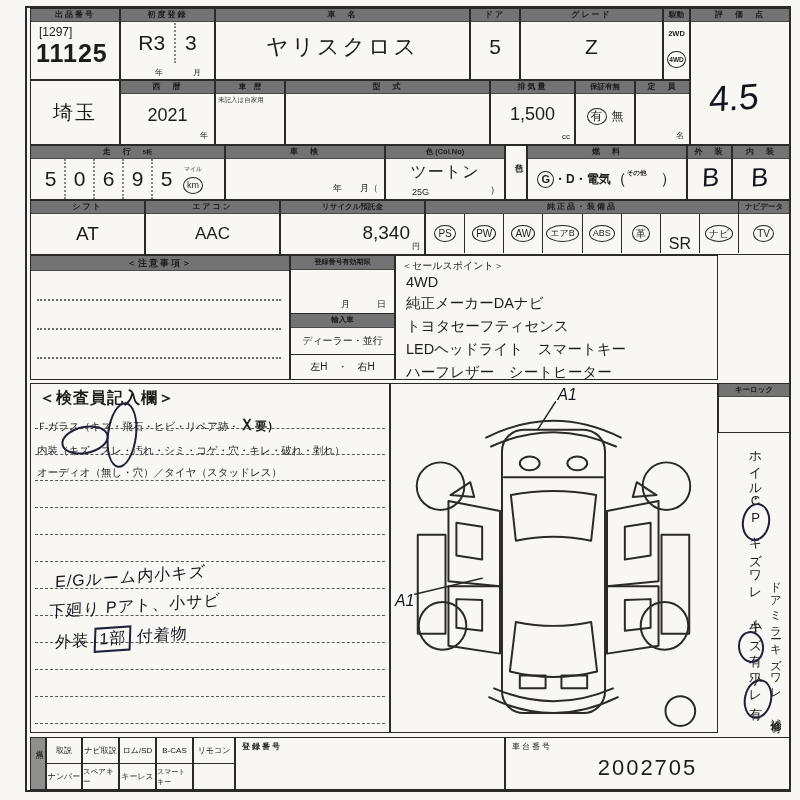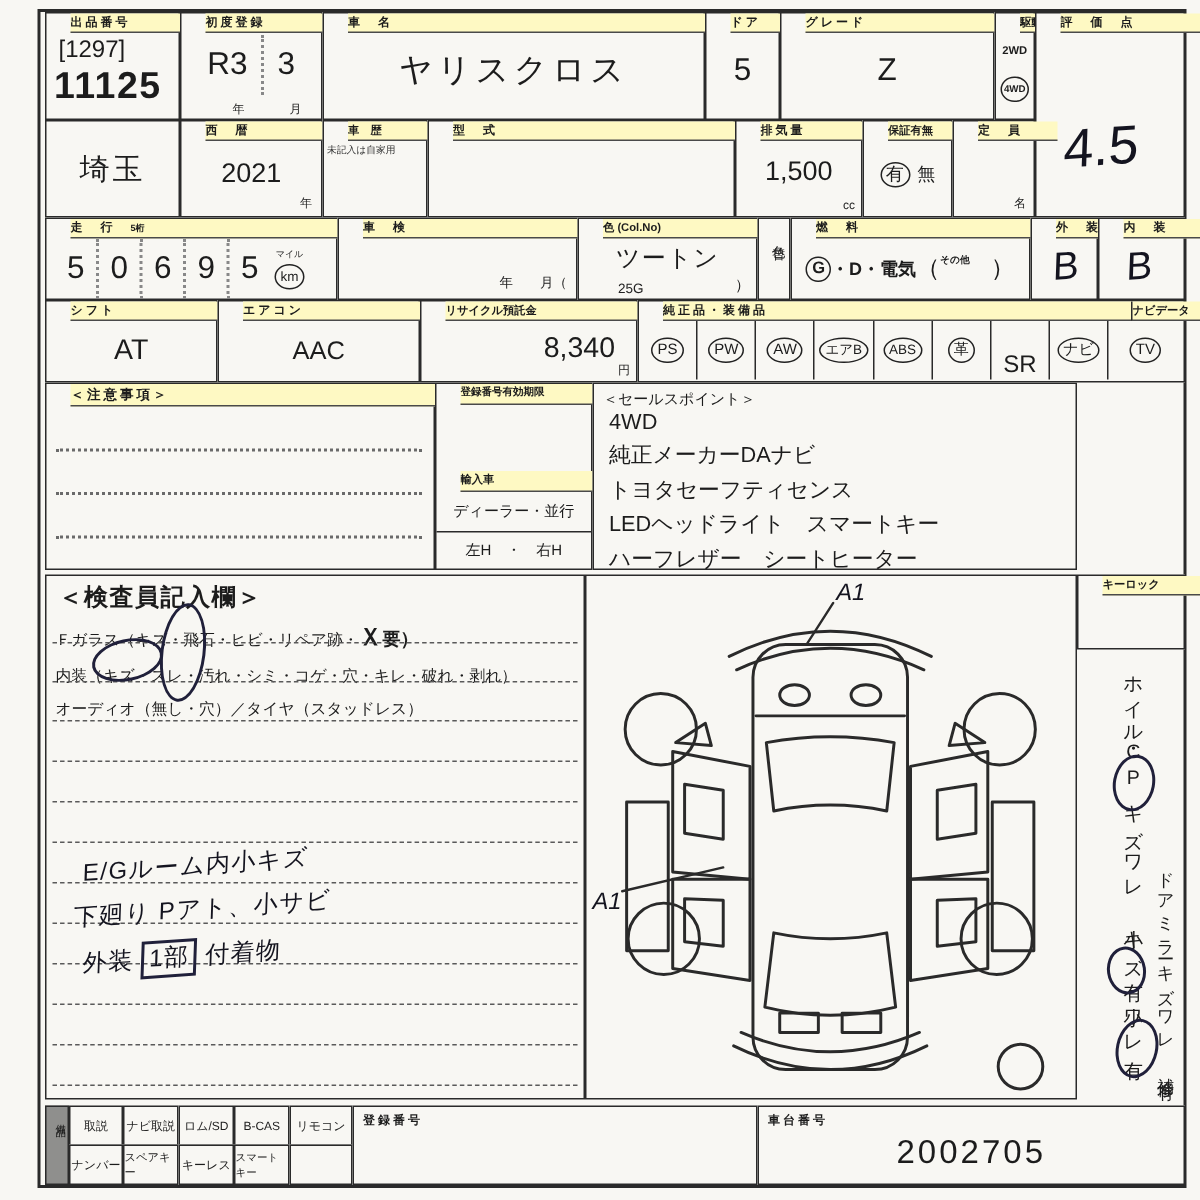--- a/index.html
+++ b/index.html
@@ -1,19 +1,19 @@
 <!DOCTYPE html>
 <html><head>
 <meta charset="utf-8">
 <style>
   html,body{margin:0;padding:0;background:#e9e8e4;font-family:"Liberation Sans","DejaVu Sans",sans-serif;color:#1c1c1c;}
   #page{position:relative;width:800px;height:800px;background:#f8f7f3;overflow:hidden;}
   .cell{position:absolute;border:1.5px solid #2a2a2a;box-sizing:border-box;background:#f8f7f3;}
   .noborder{border:none;background:transparent;}
-  .hd{width:100%;height:13px;background:#fef9c3;border-bottom:1px solid #4a4a4a;font-size:8px;font-weight:bold;letter-spacing:2px;text-align:left;line-height:12px;overflow:hidden;white-space:nowrap;box-sizing:border-box;margin-left:16px;}
+  .hd{width:100%;height:13px;background:#737373;border-bottom:1px solid #4a4a4a;font-size:8px;font-weight:bold;letter-spacing:2px;text-align:center;line-height:12px;overflow:hidden;white-space:nowrap;box-sizing:border-box;}
   .hd.tight{letter-spacing:0;font-size:7.5px;}
   .val{display:flex;align-items:center;justify-content:center;}
   .hand{color:#14141f;transform:rotate(-4deg) skewX(-6deg);}
   .vert{writing-mode:vertical-rl;text-orientation:upright;position:absolute;letter-spacing:2px;}
   .dot{position:absolute;border-bottom:2px dotted #6a6a6a;}
   .dash{position:absolute;border-bottom:1.5px dashed #5a5a5a;}
   .circ{display:inline-block;border:1.5px solid #222;border-radius:50%;padding:1px 3px;line-height:13px;}
   .oval{position:absolute;border:2px solid #20203a;border-radius:50%;background:transparent;}
   .digit{width:27px;text-align:center;font-size:21px;border-right:2px dotted #888;line-height:40px;}
   .digit.last{border-right:none;}
@@ -22,21 +22,21 @@
 </style>
 </head>
 <body>
 
 <div id="page">
 
   <div class="cell" style="left:25px;top:6px;width:766px;height:786px;border-width:2px;background:transparent;"></div>
 
   <div class="cell" style="left:30px;top:8px;width:90px;height:72px;">
     <div class="hd">出品番号</div>
-    <div style="padding:3px 8px 0;font-size:16px;">[1297]</div>
+    <div style="padding:3px 8px 0;font-size:12px;">[1297]</div>
     <div style="padding:0 5px;font-size:25px;font-weight:bold;letter-spacing:1px;">11125</div>
   </div>
 
   <div class="cell" style="left:120px;top:8px;width:95px;height:72px;">
     <div class="hd">初度登録</div>
     <div style="display:flex;align-items:center;justify-content:center;height:42px;font-size:21px;">
       <span>R3</span>
       <span style="border-left:2px dotted #888;height:40px;margin:0 9px;"></span>
       <span>3</span>
     </div>
@@ -214,20 +214,23 @@
 
   <div class="cell" style="left:30px;top:255px;width:260px;height:125px;">
     <div class="hd" style="height:15px;line-height:14px;font-size:9px;">＜注意事項＞</div>
     <div class="dot" style="left:6px;top:43px;width:244px;"></div>
     <div class="dot" style="left:6px;top:72px;width:244px;"></div>
     <div class="dot" style="left:6px;top:101px;width:244px;"></div>
   </div>
 
   <div class="cell" style="left:290px;top:255px;width:105px;height:125px;">
     <div class="hd tight" style="height:14px;font-size:7px;">登録番号有効期限</div>
+    <div style="position:absolute;left:0;top:14px;width:100%;height:44px;border-bottom:1.5px solid #2a2a2a;box-sizing:border-box;">
+      <span class="tinylbl" style="right:8px;bottom:2px;font-size:9px;">月　　　日</span>
+    </div>
     <div class="hd tight" style="position:absolute;top:58px;height:14px;">輸入車</div>
     <div class="val" style="position:absolute;top:72px;width:100%;height:27px;border-bottom:1.5px solid #2a2a2a;box-sizing:border-box;font-size:10px;">ディーラー・並行</div>
     <div class="val" style="position:absolute;top:99px;width:100%;height:24px;font-size:10px;">左H　・　右H</div>
   </div>
 
   <div class="cell" style="left:395px;top:255px;width:323px;height:125px;">
     <div style="font-size:10px;padding:3px 6px 0;">＜セールスポイント＞</div>
     <div style="font-size:14.5px;padding:1px 10px 0;">4WD</div>
     <div style="font-size:14.5px;padding:4px 10px 0;">純正メーカーDAナビ</div>
     <div style="font-size:14.5px;padding:4px 10px 0;">トヨタセーフティセンス</div>
@@ -342,17 +345,17 @@
   <div class="cell val" style="left:82px;top:763px;width:37px;height:27px;font-size:7.5px;">スペアキー</div>
   <div class="cell val" style="left:119px;top:763px;width:37px;height:27px;font-size:8px;">キーレス</div>
   <div class="cell val" style="left:156px;top:763px;width:37px;height:27px;font-size:7px;">スマートキー</div>
   <div class="cell" style="left:193px;top:763px;width:42px;height:27px;"></div>
 
   <div class="cell" style="left:235px;top:737px;width:270px;height:53px;">
     <div style="font-size:8px;font-weight:bold;padding:3px 6px;letter-spacing:2px;">登録番号</div>
   </div>
 
   <div class="cell" style="left:505px;top:737px;width:285px;height:53px;">
-    <div style="font-size:8px;font-weight:bold;padding:3px 6px;letter-spacing:2px;">車台番号</div>
+    <div style="font-size:8px;font-weight:normal;padding:3px 6px;letter-spacing:2px;">車台番号</div>
     <div style="text-align:center;font-size:22px;letter-spacing:2px;">2002705</div>
   </div>
 
 </div>
 
 </body></html>

